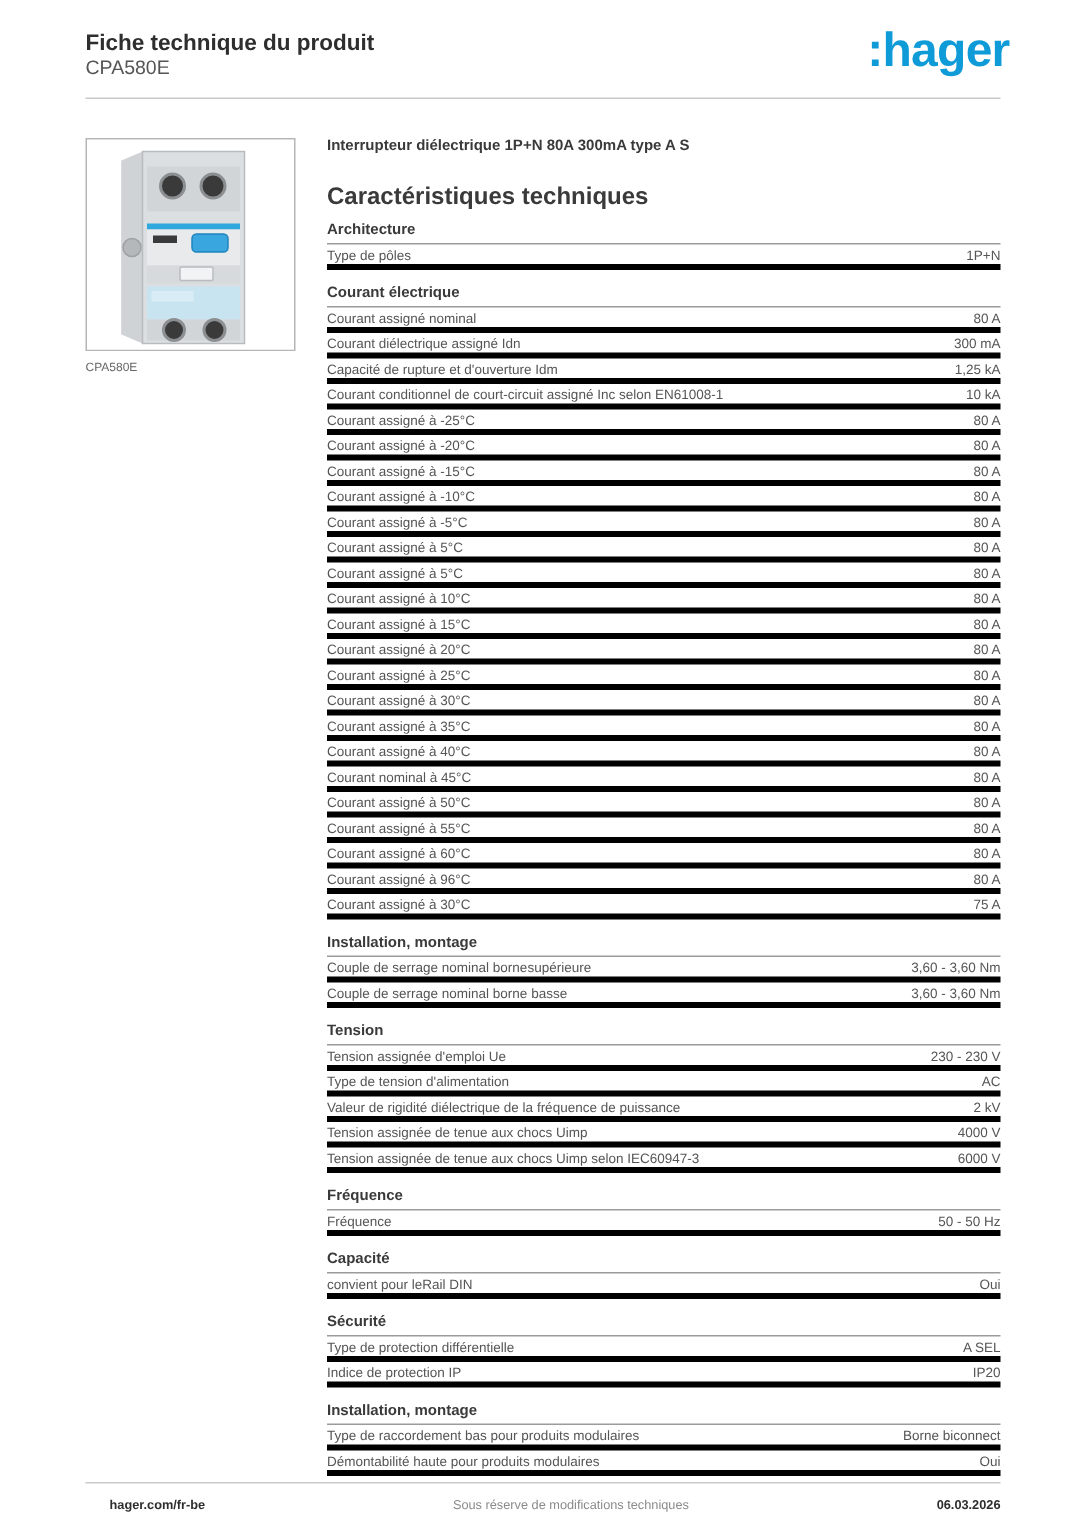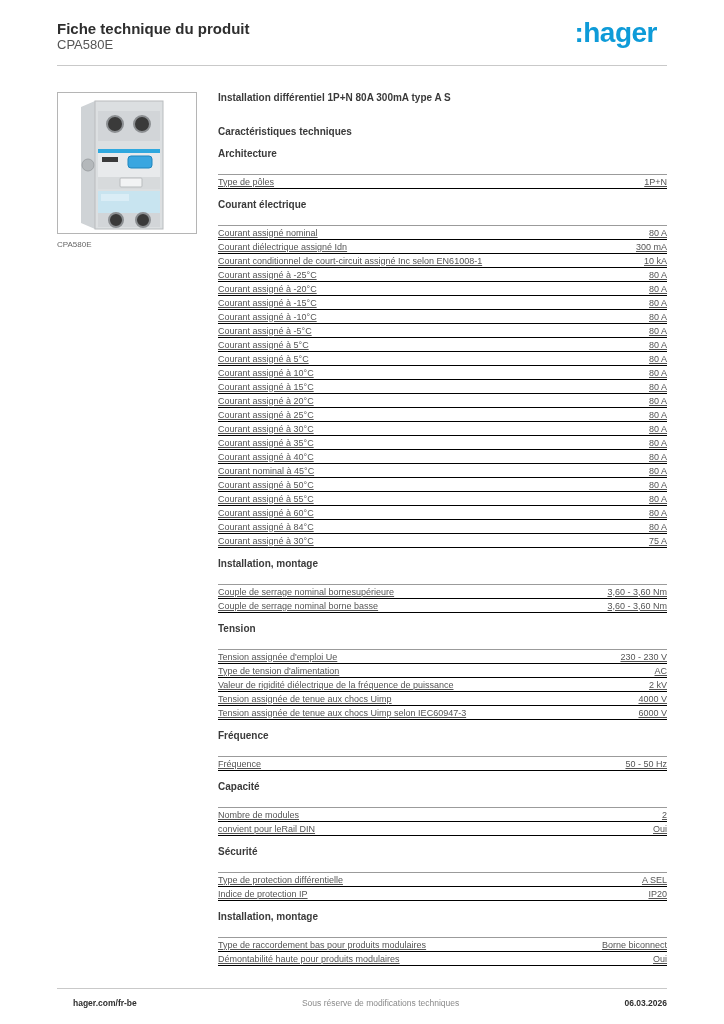--- a/index.html
+++ b/index.html
@@ -28,23 +28,23 @@
     color: #2e2e2e;
     line-height: 17px;
   }
   .header-code {
     font-size: 13px;
     color: #555555;
     line-height: 15px;
   }
   .logo {
     position: absolute;
-    right: 67px;
+    right: 51px;
     top: 18px;
-    font-size: 28px;
+    font-size: 32px;
     font-weight: bold;
     letter-spacing: -0.5px;
     line-height: 30px;
   }
   .header-divider {
     border: none;
     border-top: 1px solid #c9c9c9;
     margin: 13px 57px 0 57px;
   }
 
@@ -70,46 +70,45 @@
   .right-col { flex: 1; min-width: 0; }
 
   .product-title {
     font-size: 10px;
     font-weight: bold;
     color: #3a3a3a;
     line-height: 12px;
     margin-bottom: 22px;
   }
   .section-main-title {
-    font-size: 10px;
+    font-size: 16px;
     font-weight: bold;
     color: #3a3a3a;
     line-height: 12px;
     margin-bottom: 8px;
   }
 
   .spec-heading {
     margin-top: 10px;
     font-size: 10px;
     font-weight: bold;
     color: #3a3a3a;
     line-height: 12px;
-    padding-bottom: 14px;
+    padding-bottom: 2px;
     border-bottom: 1px solid #9b9b9b;
   }
   .spec-row {
     display: flex;
     justify-content: space-between;
     align-items: center;
     font-size: 9px;
     line-height: 10px;
     padding: 1.5px 0;
-    border-bottom: 1px solid #000000;
+    border-bottom: 4px solid #000000;
     color: #555555;
-    text-decoration: underline;
   }
   .spec-label { text-align: left; padding-right: 10px; }
   .spec-value { text-align: right; white-space: nowrap; }
 
   
   .footer {
     position: absolute;
     left: 57px;
     right: 57px;
     bottom: 16px;
@@ -171,38 +170,42 @@
 
           <rect x="40" y="120" width="62" height="14" fill="#d2d5d8"></rect>
           <circle cx="58" cy="127" r="7" fill="#3a3a3a" stroke="#8c8f92" stroke-width="2"></circle>
           <circle cx="85" cy="127" r="7" fill="#3a3a3a" stroke="#8c8f92" stroke-width="2"></circle>
         </svg>
       </div>
       <div class="image-caption">CPA580E</div>
     </div>
 
     <div class="right-col">
-      <div class="product-title">Installation différentiel 1P+N 80A 300mA type A S</div>
+      <div class="product-title">Interrupteur diélectrique 1P+N 80A 300mA type A S</div>
       <div class="section-main-title">Caractéristiques techniques</div>
       <div id="spec-sections">
           <div class="spec-heading">Architecture</div>
           <div class="spec-row">
             <span class="spec-label">Type de pôles</span>
             <span class="spec-value">1P+N</span>
           </div>
           <div class="spec-heading">Courant électrique</div>
           <div class="spec-row">
             <span class="spec-label">Courant assigné nominal</span>
             <span class="spec-value">80 A</span>
           </div>
           <div class="spec-row">
             <span class="spec-label">Courant diélectrique assigné Idn</span>
             <span class="spec-value">300 mA</span>
           </div>
           <div class="spec-row">
+            <span class="spec-label">Capacité de rupture et d'ouverture Idm</span>
+            <span class="spec-value">1,25 kA</span>
+          </div>
+          <div class="spec-row">
             <span class="spec-label">Courant conditionnel de court-circuit assigné Inc selon EN61008-1</span>
             <span class="spec-value">10 kA</span>
           </div>
           <div class="spec-row">
             <span class="spec-label">Courant assigné à -25°C</span>
             <span class="spec-value">80 A</span>
           </div>
           <div class="spec-row">
             <span class="spec-label">Courant assigné à -20°C</span>
             <span class="spec-value">80 A</span>
@@ -265,21 +268,21 @@
           </div>
           <div class="spec-row">
             <span class="spec-label">Courant assigné à 55°C</span>
             <span class="spec-value">80 A</span>
           </div>
           <div class="spec-row">
             <span class="spec-label">Courant assigné à 60°C</span>
             <span class="spec-value">80 A</span>
           </div>
           <div class="spec-row">
-            <span class="spec-label">Courant assigné à 84°C</span>
+            <span class="spec-label">Courant assigné à 96°C</span>
             <span class="spec-value">80 A</span>
           </div>
           <div class="spec-row">
             <span class="spec-label">Courant assigné à 30°C</span>
             <span class="spec-value">75 A</span>
           </div>
           <div class="spec-heading">Installation, montage</div>
           <div class="spec-row">
             <span class="spec-label">Couple de serrage nominal bornesupérieure</span>
             <span class="spec-value">3,60 - 3,60 Nm</span>
@@ -308,24 +311,20 @@
           <div class="spec-row">
             <span class="spec-label">Tension assignée de tenue aux chocs Uimp selon IEC60947-3</span>
             <span class="spec-value">6000 V</span>
           </div>
           <div class="spec-heading">Fréquence</div>
           <div class="spec-row">
             <span class="spec-label">Fréquence</span>
             <span class="spec-value">50 - 50 Hz</span>
           </div>
           <div class="spec-heading">Capacité</div>
-          <div class="spec-row">
-            <span class="spec-label">Nombre de modules</span>
-            <span class="spec-value">2</span>
-          </div>
           <div class="spec-row">
             <span class="spec-label">convient pour leRail DIN</span>
             <span class="spec-value">Oui</span>
           </div>
           <div class="spec-heading">Sécurité</div>
           <div class="spec-row">
             <span class="spec-label">Type de protection différentielle</span>
             <span class="spec-value">A SEL</span>
           </div>
           <div class="spec-row">

